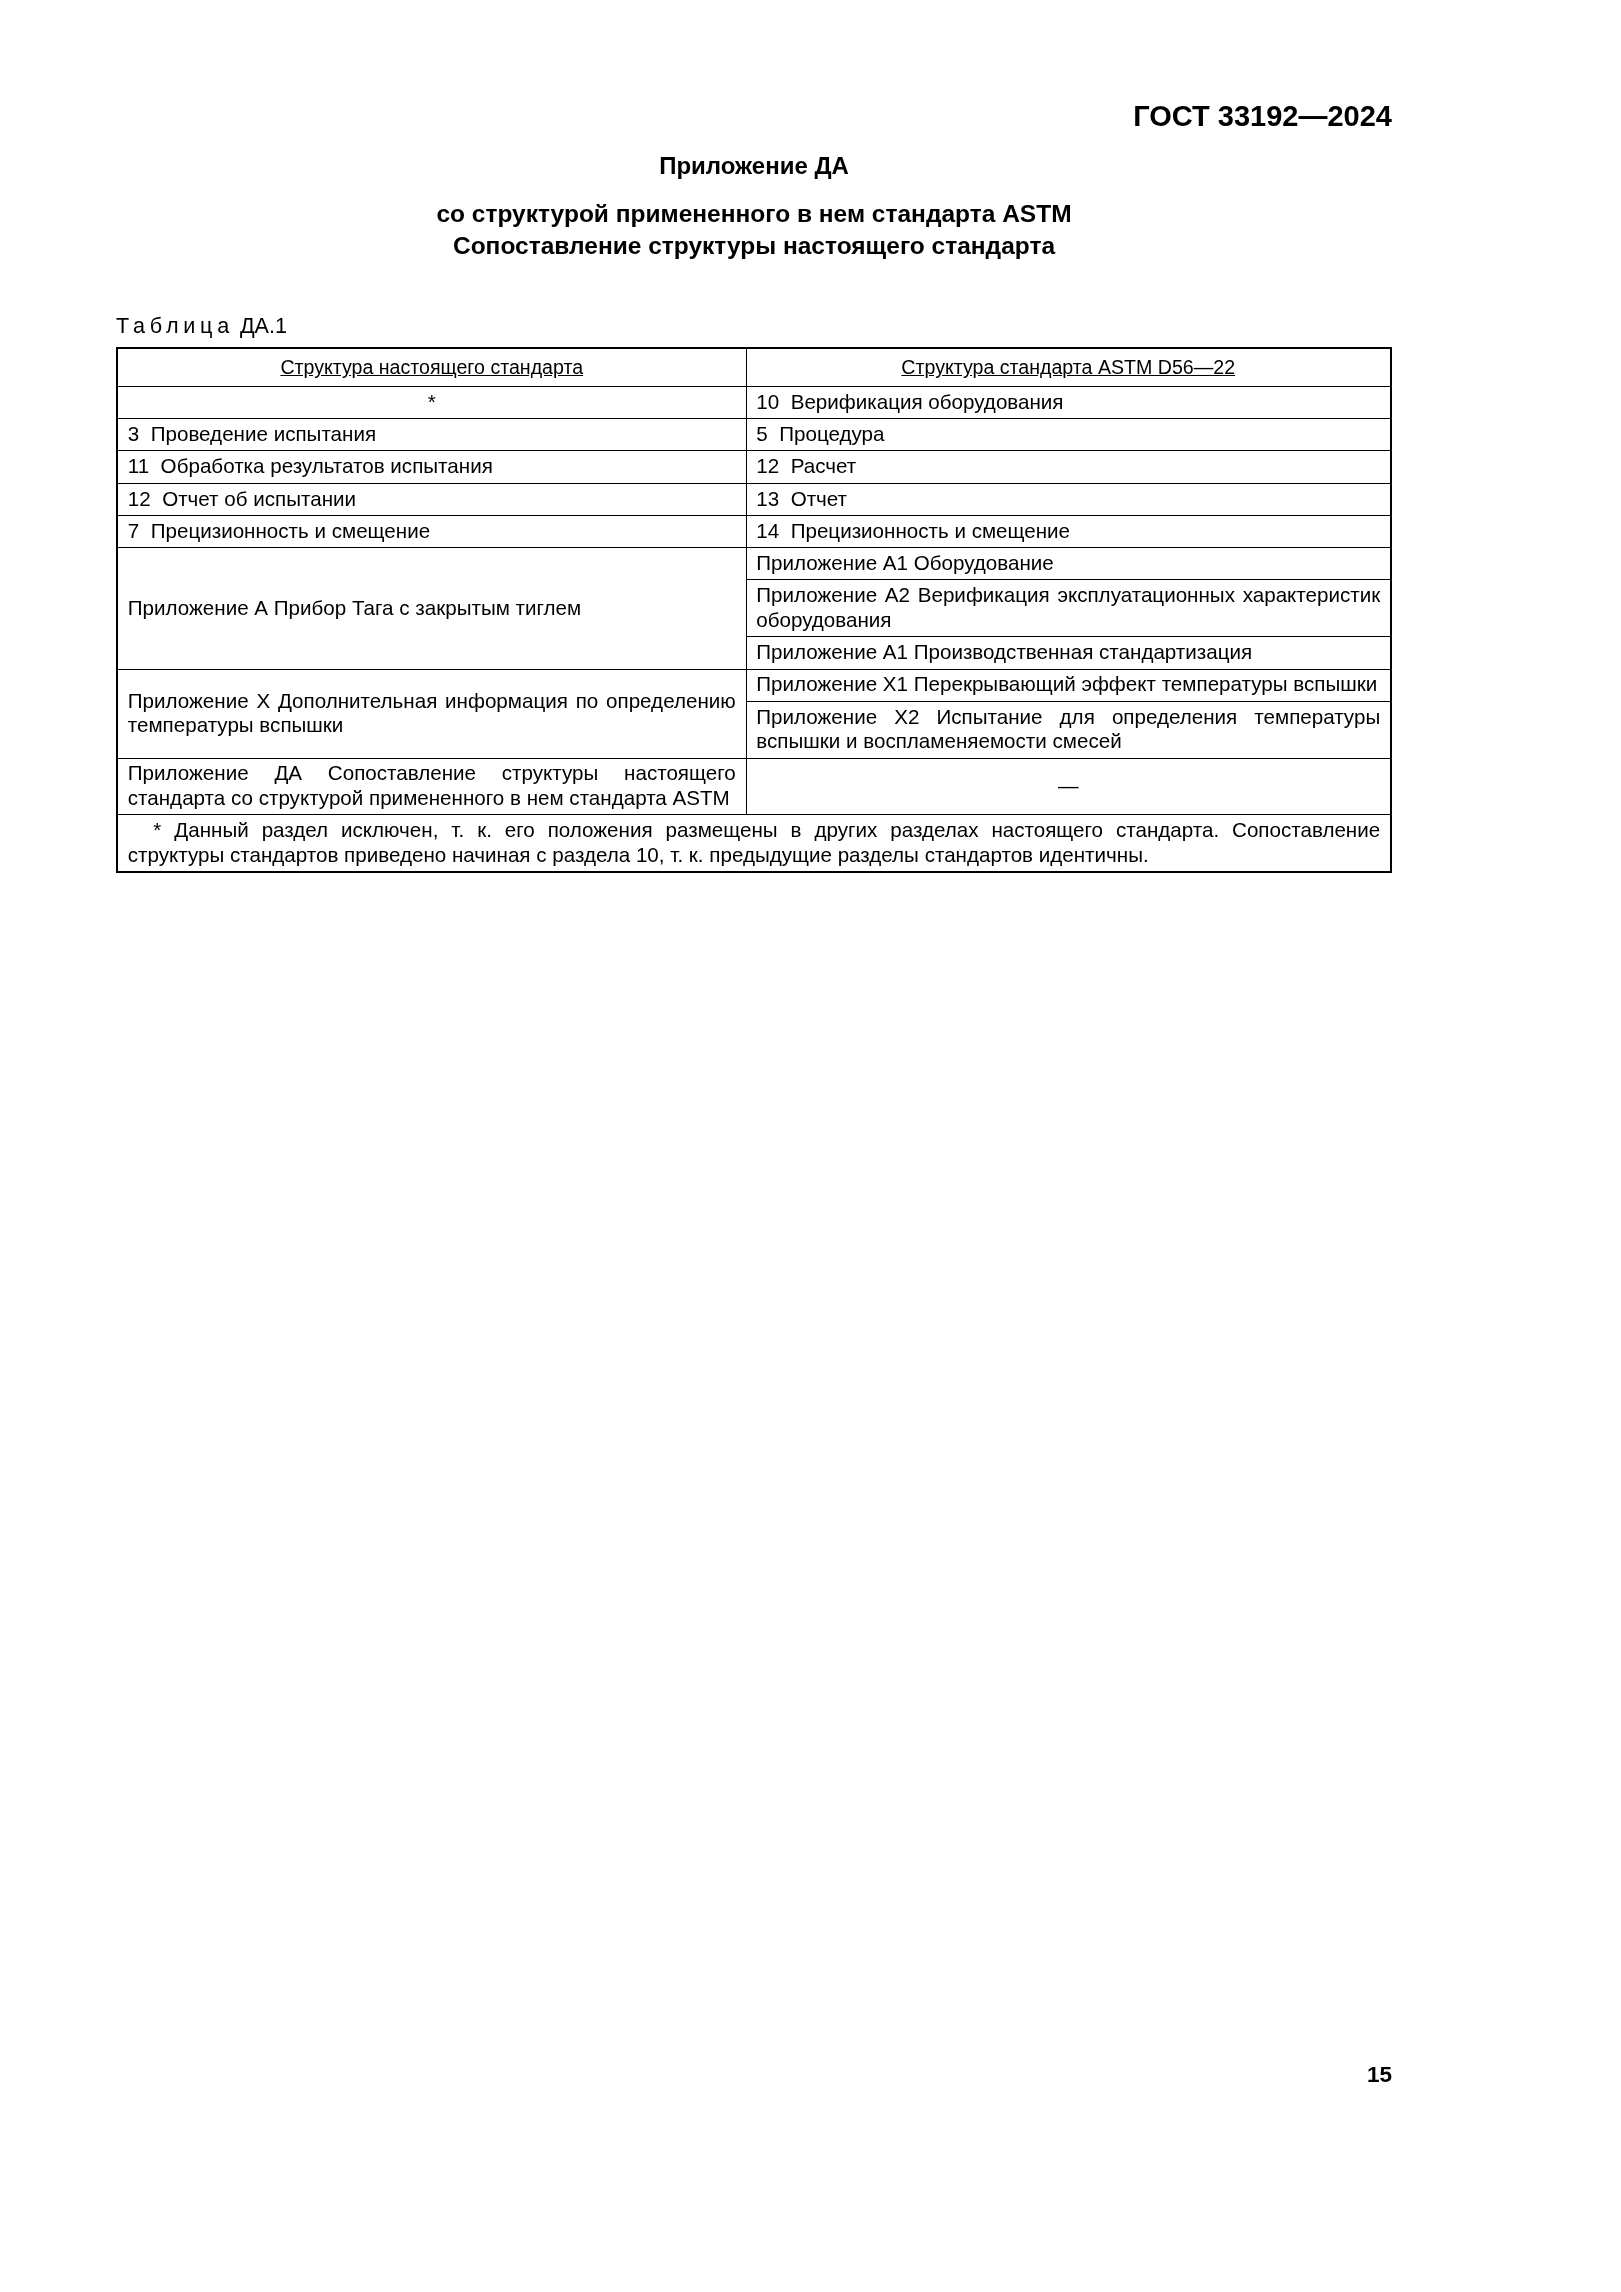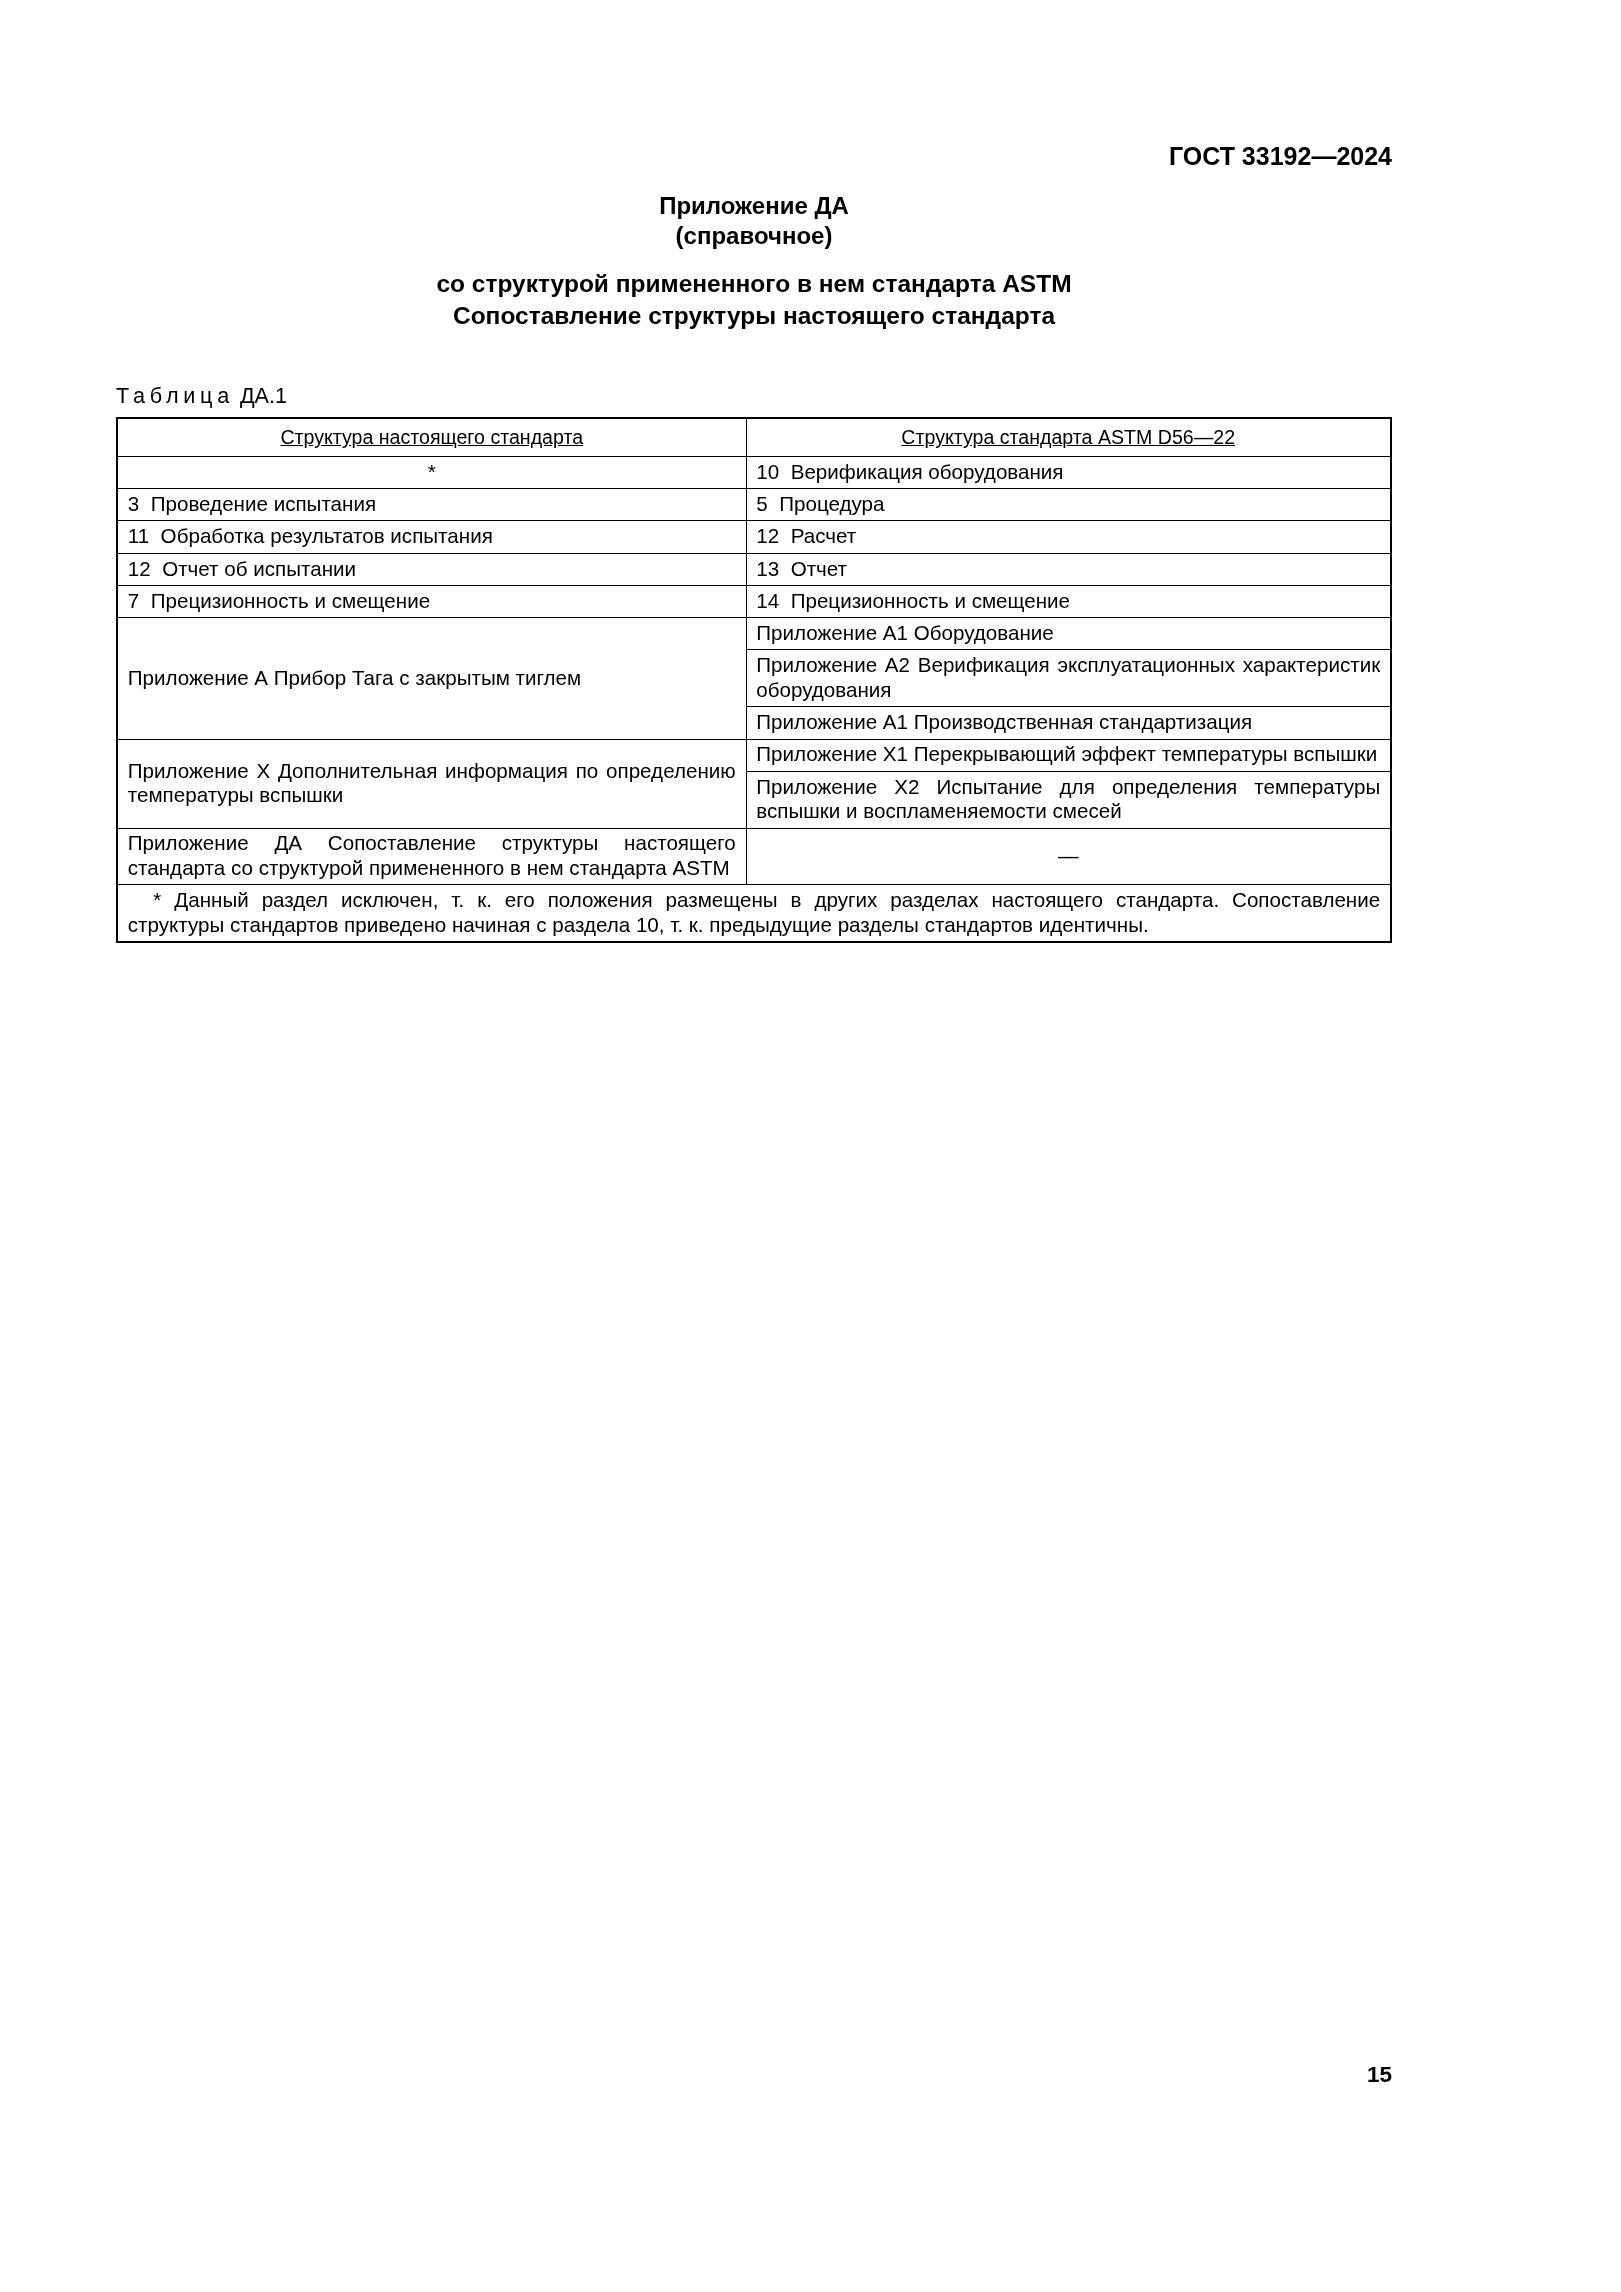--- a/index.html
+++ b/index.html
@@ -14,24 +14,23 @@
   }
   .page {
     position: absolute;
     inset: 0;
     padding: 102px 229px 0 116px;
     background: #ffffff;
   }
   .doc-ref {
     text-align: right;
     font-weight: bold;
-    font-size: 25px;
+    font-size: 29px;
     line-height: 29px;
     margin-bottom: 19.6px;
-    margin-top: 40px;
   }
   .appendix-label, .appendix-kind {
     text-align: center;
     font-weight: bold;
     font-size: 24px;
     line-height: 30px;
   }
   .appendix-title {
     text-align: center;
     font-weight: bold;
@@ -95,21 +94,20 @@
 </style>
 </head>
 <body>
 
 <div class="page">
 
   <div class="doc-ref">ГОСТ 33192—2024</div>
 
   <div class="appendix-label">Приложение ДА</div>
 
-  <div class="appendix-kind">(справочное)</div>
 
   <div class="appendix-title">
     <div>со структурой примененного в нем стандарта ASTM</div>
     <div>Сопоставление структуры настоящего стандарта</div>
   </div>
 
   <div class="table-caption">
     <span class="caption-word">Таблица</span>
     <span>ДА.1</span>
   </div>

